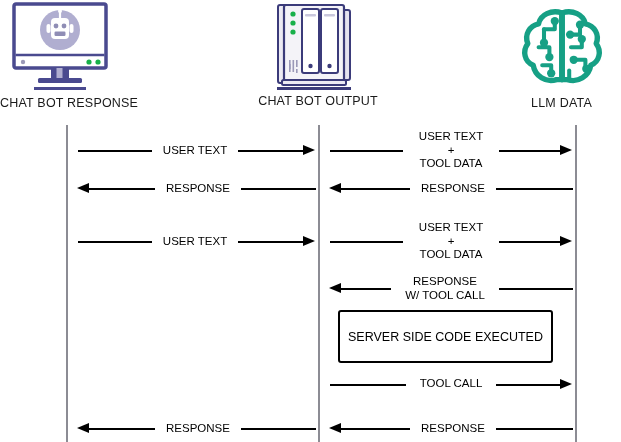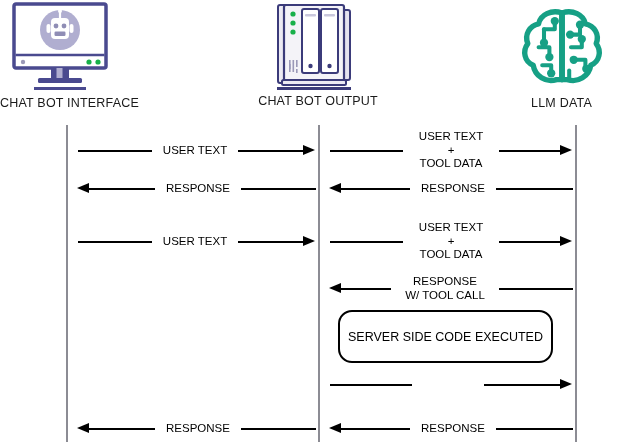--- a/index.html
+++ b/index.html
@@ -77,21 +77,21 @@
     white-space: nowrap;
     background: #ffffff;
     padding: 0 3px;
     font-family: "Liberation Sans", sans-serif;
   }
 
   
   .process-box {
     position: absolute;
     border: 2.5px solid #000000;
-    border-radius: 14px;
+    border-radius: 3px;
     background: #ffffff;
     display: flex;
     align-items: center;
     justify-content: center;
     font-size: 12.5px;
     color: #000000;
     box-sizing: border-box;
     font-family: "Liberation Sans", sans-serif;
   }
 </style>
@@ -127,21 +127,21 @@
         <circle cx="77" cy="60" r="2.6" fill="#18b04a"></circle>
         <circle cx="86" cy="60" r="2.6" fill="#18b04a"></circle>
 
         <rect x="39" y="66" width="18" height="10" fill="#4a4a8f"></rect>
         <rect x="44.5" y="66" width="6" height="10" fill="#b0aed0"></rect>
 
         <rect x="26" y="76" width="44" height="5" rx="1.5" fill="#4a4a8f"></rect>
         <rect x="22" y="85" width="52" height="3" fill="#4a4a8f"></rect>
       </svg>
     </div>
-    <div class="participant-label" style="margin-top:2px;">CHAT BOT INTERFACE</div>
+    <div class="participant-label" style="margin-top:2px;">CHAT BOT RESPONSE</div>
   </div>
 
   <div class="participant" style="left:240px; top:2px; width:156px;">
     <div class="participant-icon" style="width:86px; height:90px;">
       <svg width="86" height="90" viewBox="0 0 86 90" xmlns="http://www.w3.org/2000/svg">
 
         <rect x="3" y="3" width="58" height="78" rx="2" fill="#eceaf3" stroke="#3b3b7a" stroke-width="2"></rect>
 
         <rect x="61" y="8" width="14" height="70" rx="2" fill="#e4e2ef" stroke="#3b3b7a" stroke-width="2"></rect>
 
@@ -286,20 +286,21 @@
 
   <div class="process-box" style="left:338px; top:310px; width:215px; height:53px;">
     <span>SERVER SIDE CODE EXECUTED</span>
   </div>
 
   <div>
     <div class="arrow seg" style="left:330px; top:384px; width:82px;"></div>
     <div class="arrow seg" style="left:484px; top:384px; width:79px;"></div>
     <div class="arrowhead right" style="left:560px; top:379px;"></div>
     <div class="msg-label" style="left:406px; top:377px; width:84px;">
+      <div>TOOL CALL</div>
     </div>
   </div>
 
   <div>
     <div class="arrow" style="left:340px; top:428px; width:233px;"></div>
     <div class="arrowhead left" style="left:329px; top:423px;"></div>
     <div class="msg-label" style="left:410px; top:422px; width:80px;">
       <div>RESPONSE</div>
     </div>
   </div>

